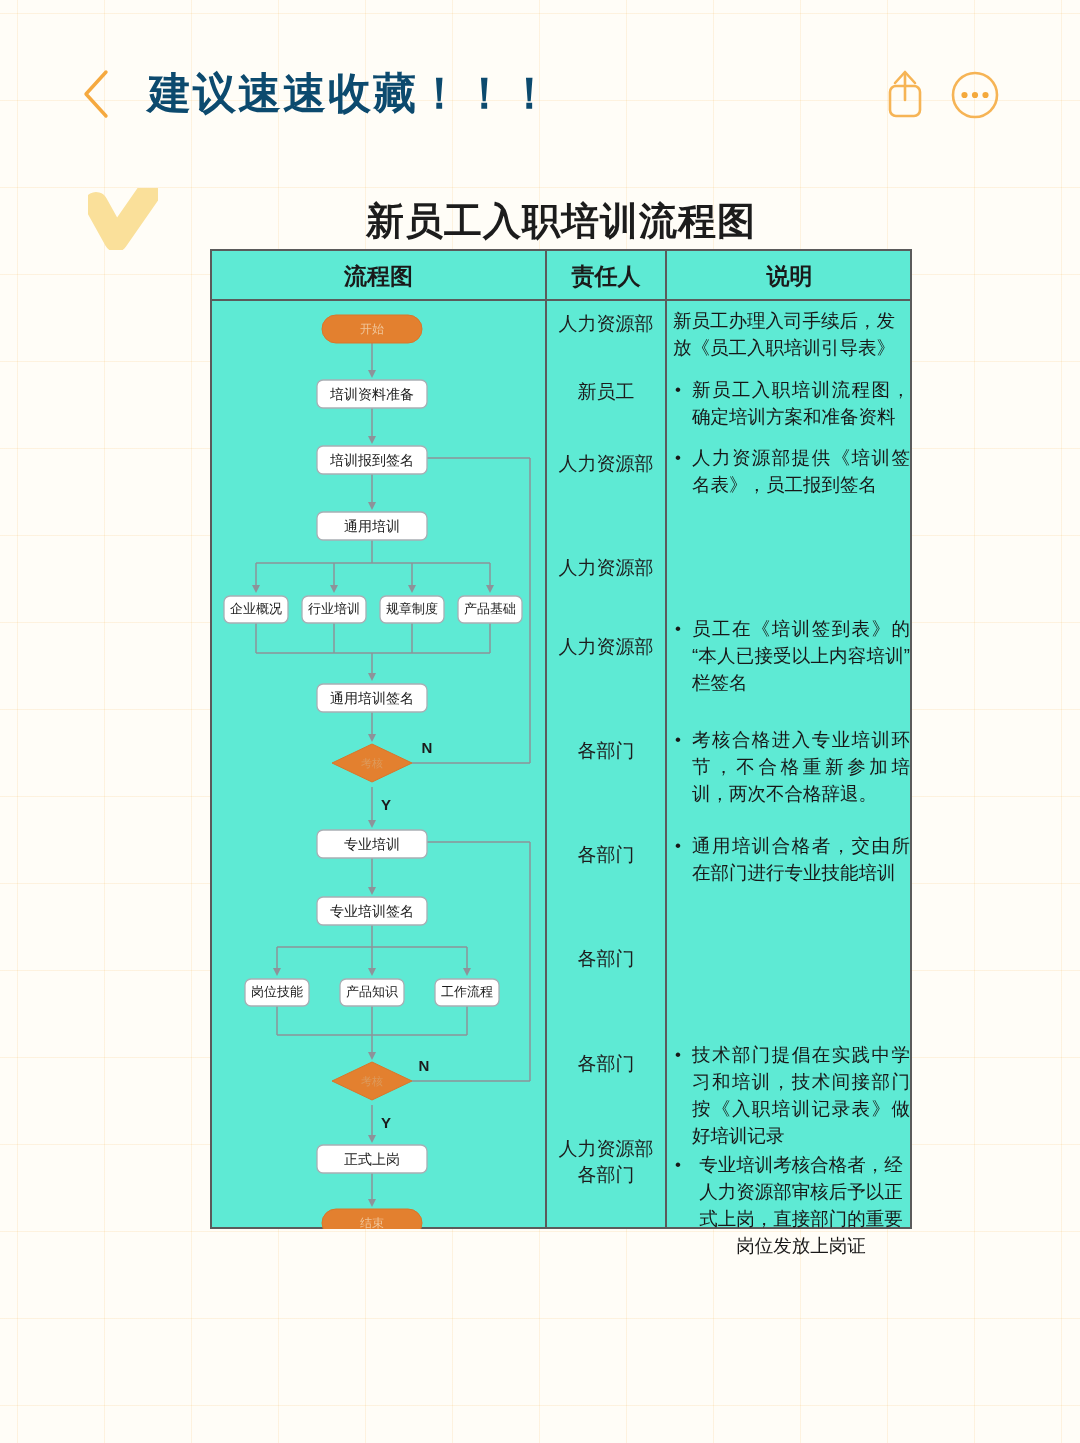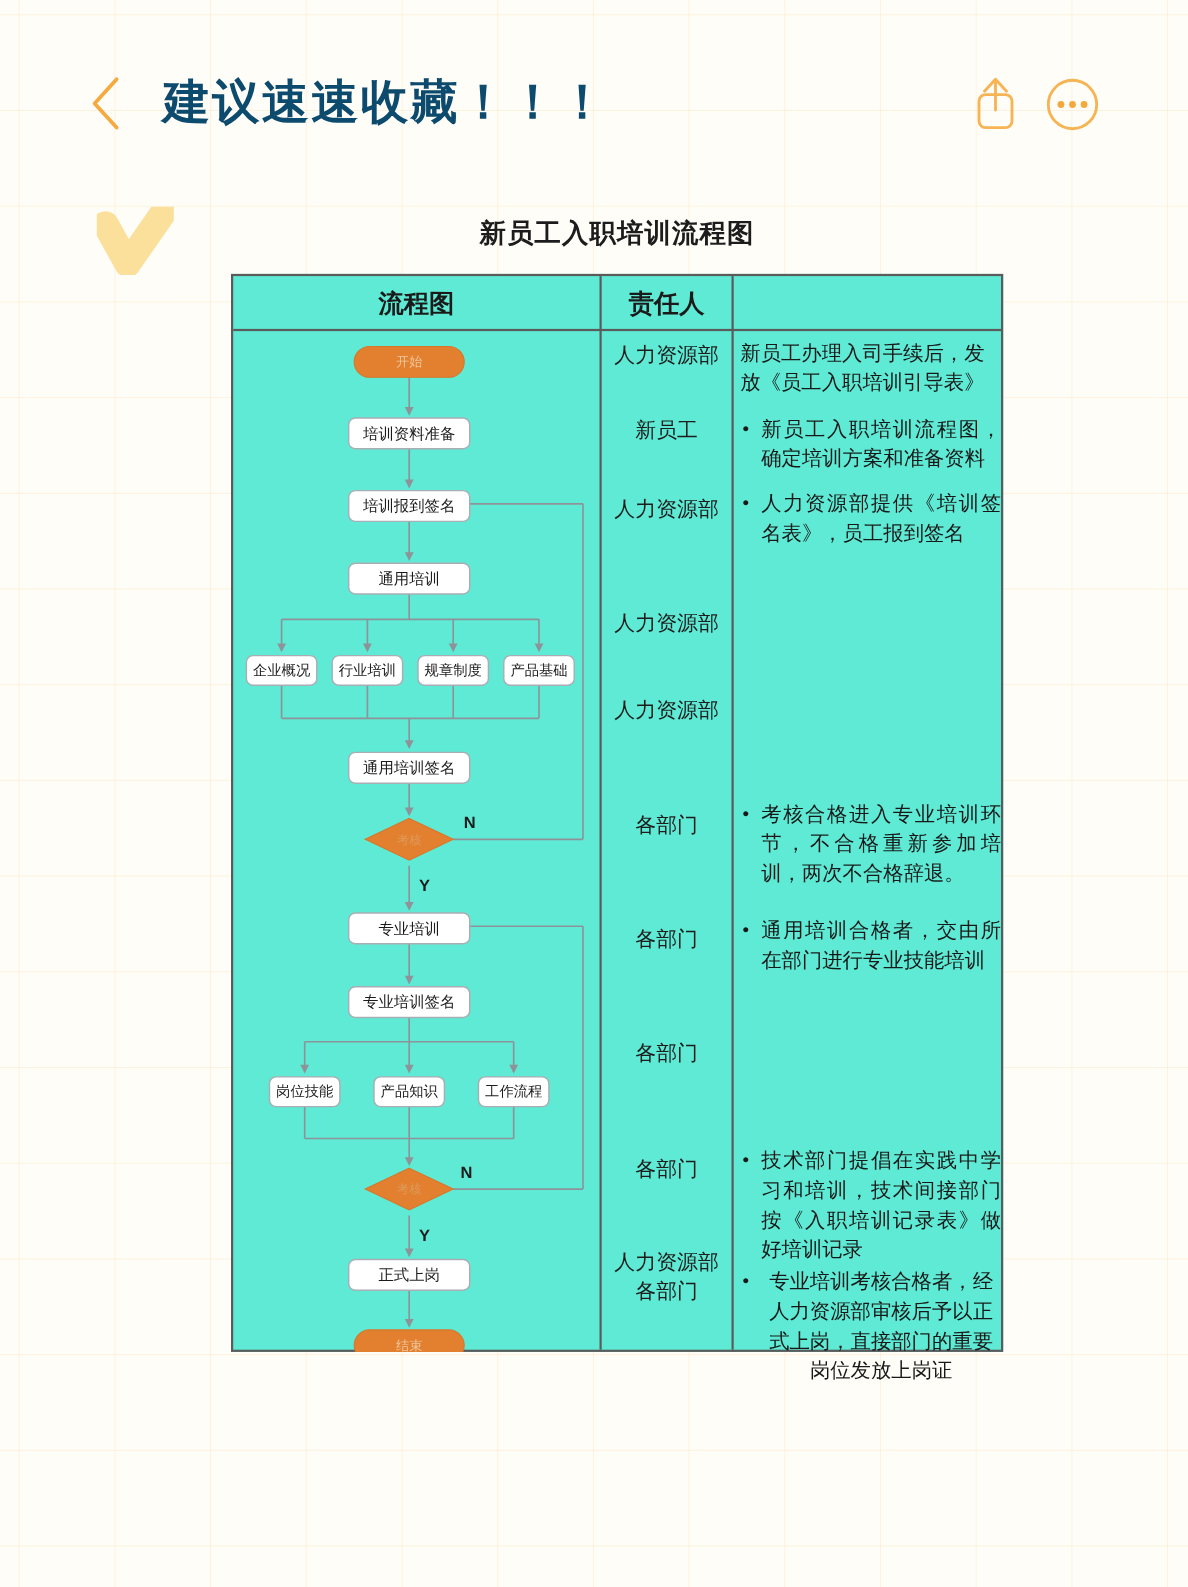--- a/index.html
+++ b/index.html
@@ -67,21 +67,21 @@
   #check-deco {
     position: absolute;
     left: 88px; top: 188px;
     width: 70px; height: 62px;
   }
   #doc-title {
     position: absolute;
     left: 210px; top: 196px;
     width: 702px;
     text-align: center;
-    font-size: 24px;
+    font-size: 38px;
     font-weight: bold;
     color: #1c1c1c;
     letter-spacing: 1px;
   }
 
   
   #table {
     position: absolute;
     left: 210px; top: 249px;
     width: 702px;
@@ -272,20 +272,21 @@
 <div id="doc-title">新员工入职培训流程图</div>
 
 <div id="table">
 
   <div class="vline" id="vline-1"></div>
   <div class="vline" id="vline-2"></div>
   <div id="hline-head"></div>
 
   <div class="col-head" id="head-flow">流程图</div>
   <div class="col-head" id="head-owner">责任人</div>
+  <div class="col-head" id="head-desc">说明</div>
 
   <svg id="flow-svg" viewBox="0 0 333 928">
 
     <g class="conn">
 
       <line x1="160" y1="40" x2="160" y2="75"></line>
 
       <line x1="160" y1="105" x2="160" y2="141"></line>
 
       <line x1="160" y1="172" x2="160" y2="207"></line>
@@ -465,20 +466,25 @@
 
     <div class="desc-block plain" style="top:6px">新员工办理入司手续后，发放《员工入职培训引导表》</div>
 
     <div class="desc-block" style="top:75px">
       <ul>
         <li>新员工入职培训流程图，确定培训方案和准备资料</li>
         <li>人力资源部提供《培训签名表》，员工报到签名</li>
       </ul>
     </div>
 
+    <div class="desc-block" style="top:314px">
+      <ul>
+        <li>员工在《培训签到表》的“本人已接受以上内容培训”栏签名</li>
+      </ul>
+    </div>
 
     <div class="desc-block" style="top:425px">
       <ul>
         <li>考核合格进入专业培训环节，不合格重新参加培训，两次不合格辞退。</li>
       </ul>
     </div>
 
     <div class="desc-block" style="top:531px">
       <ul>
         <li>通用培训合格者，交由所在部门进行专业技能培训</li>

